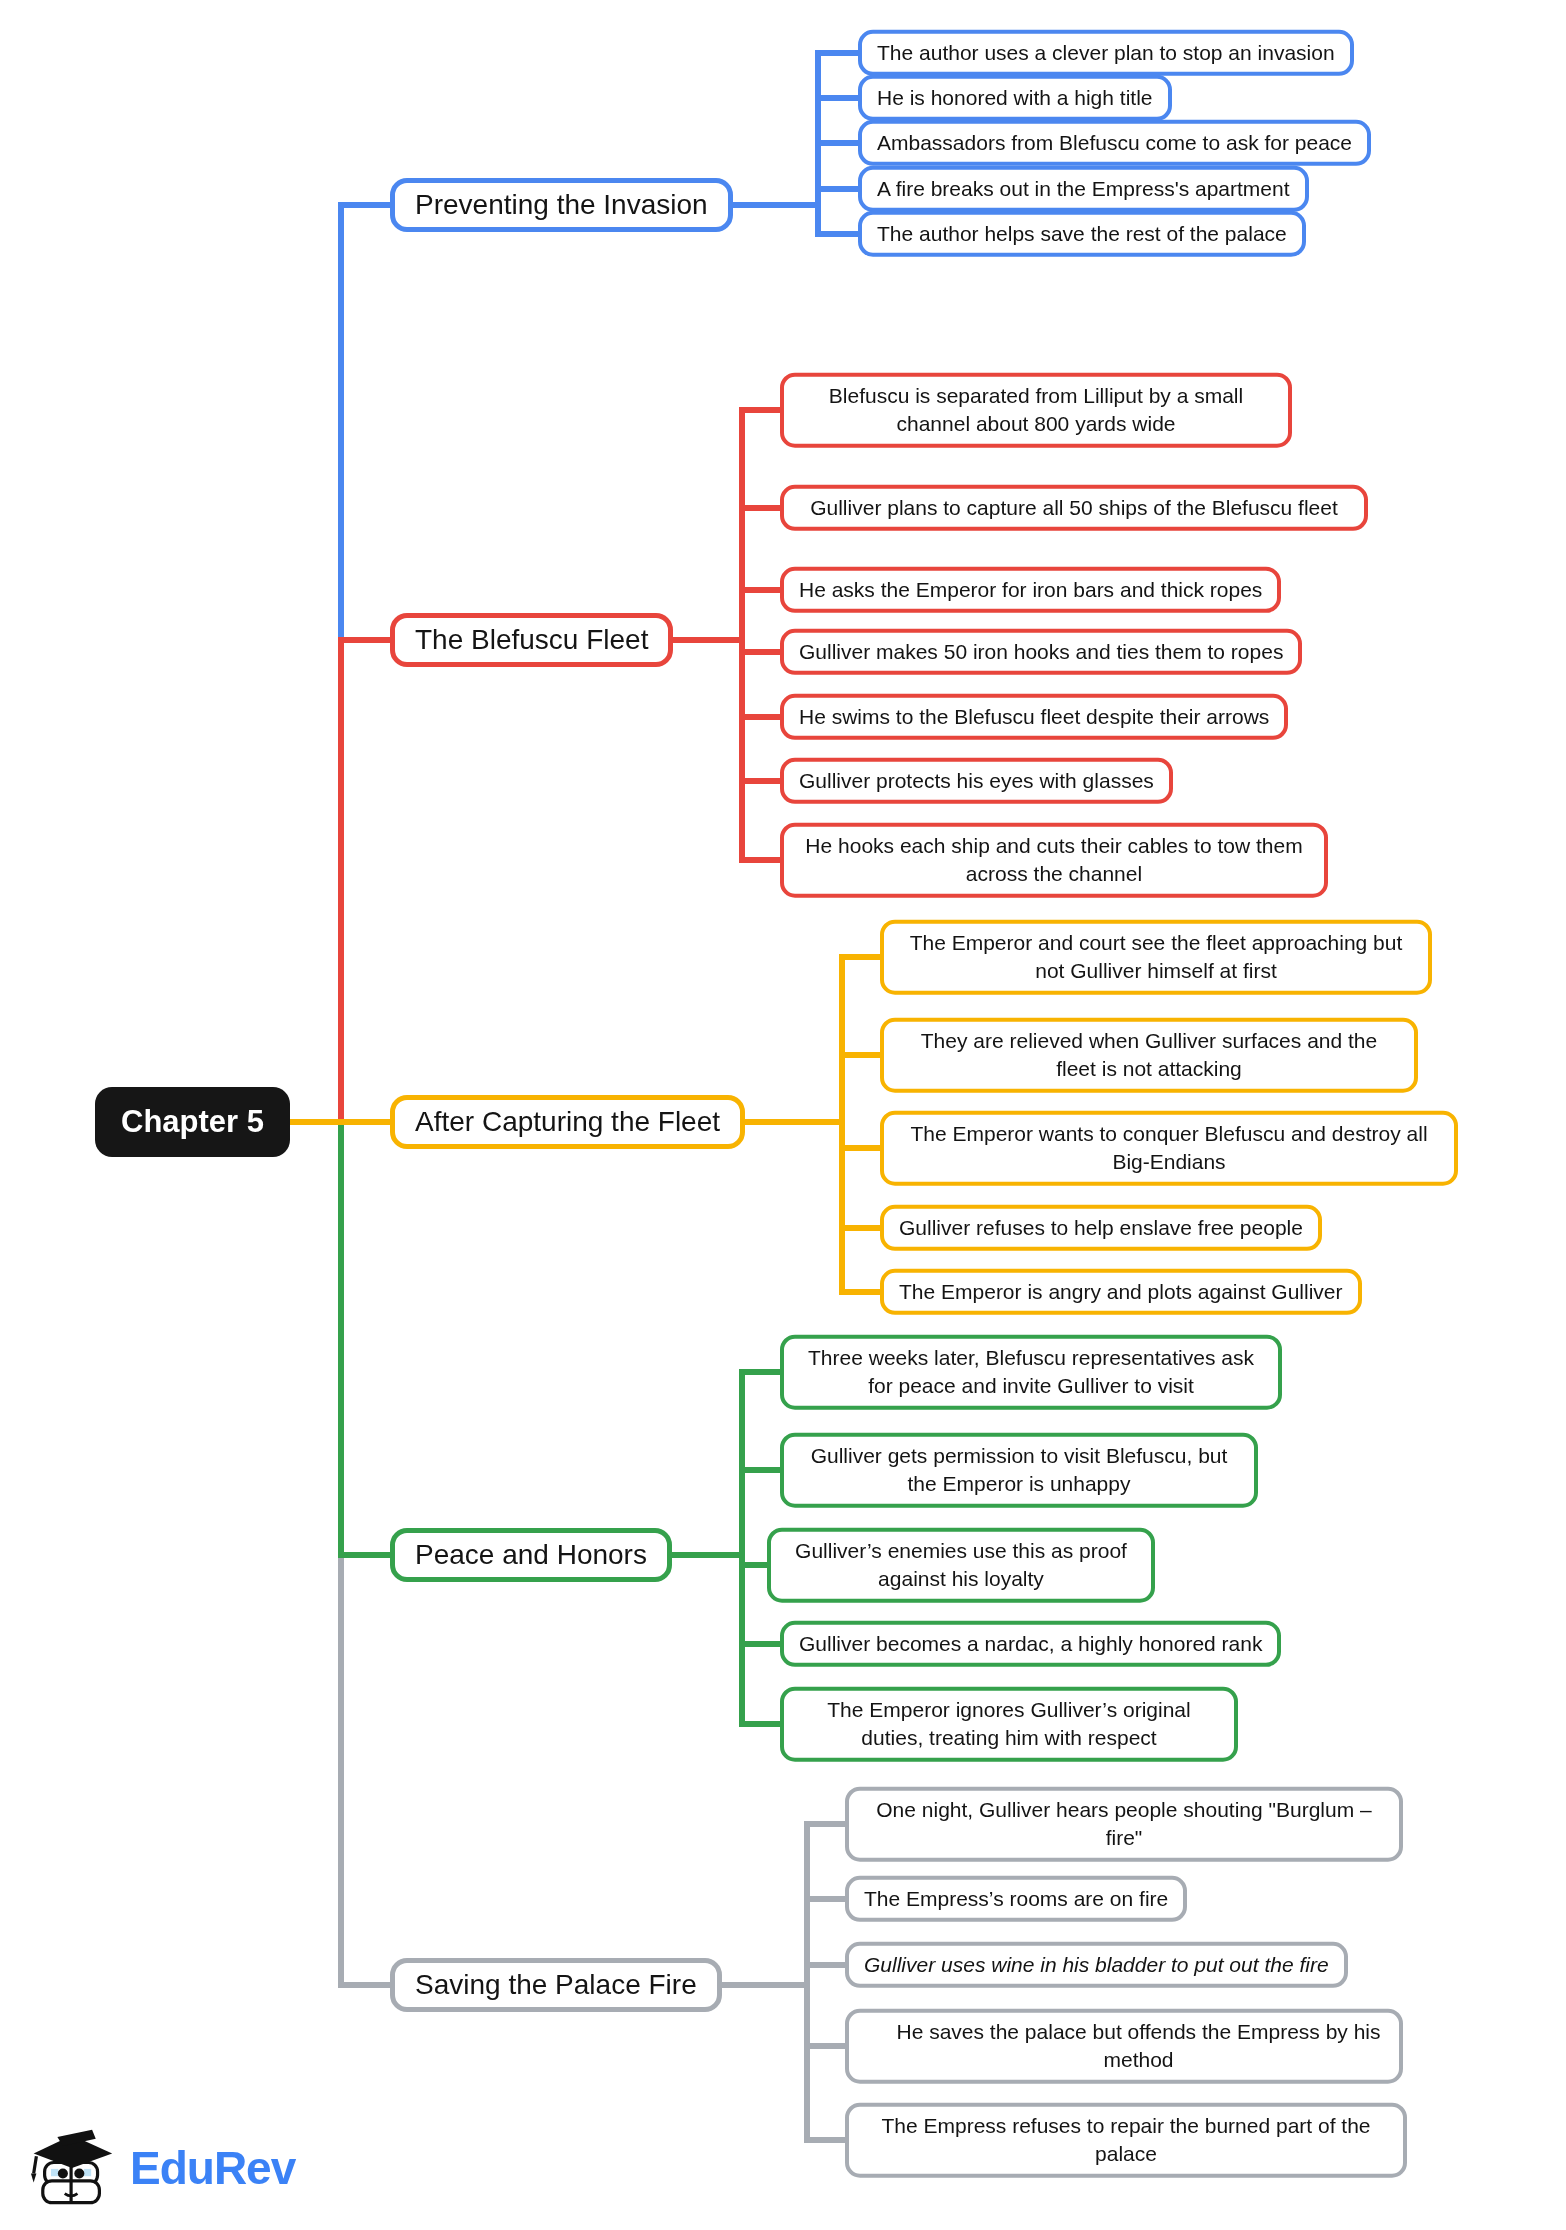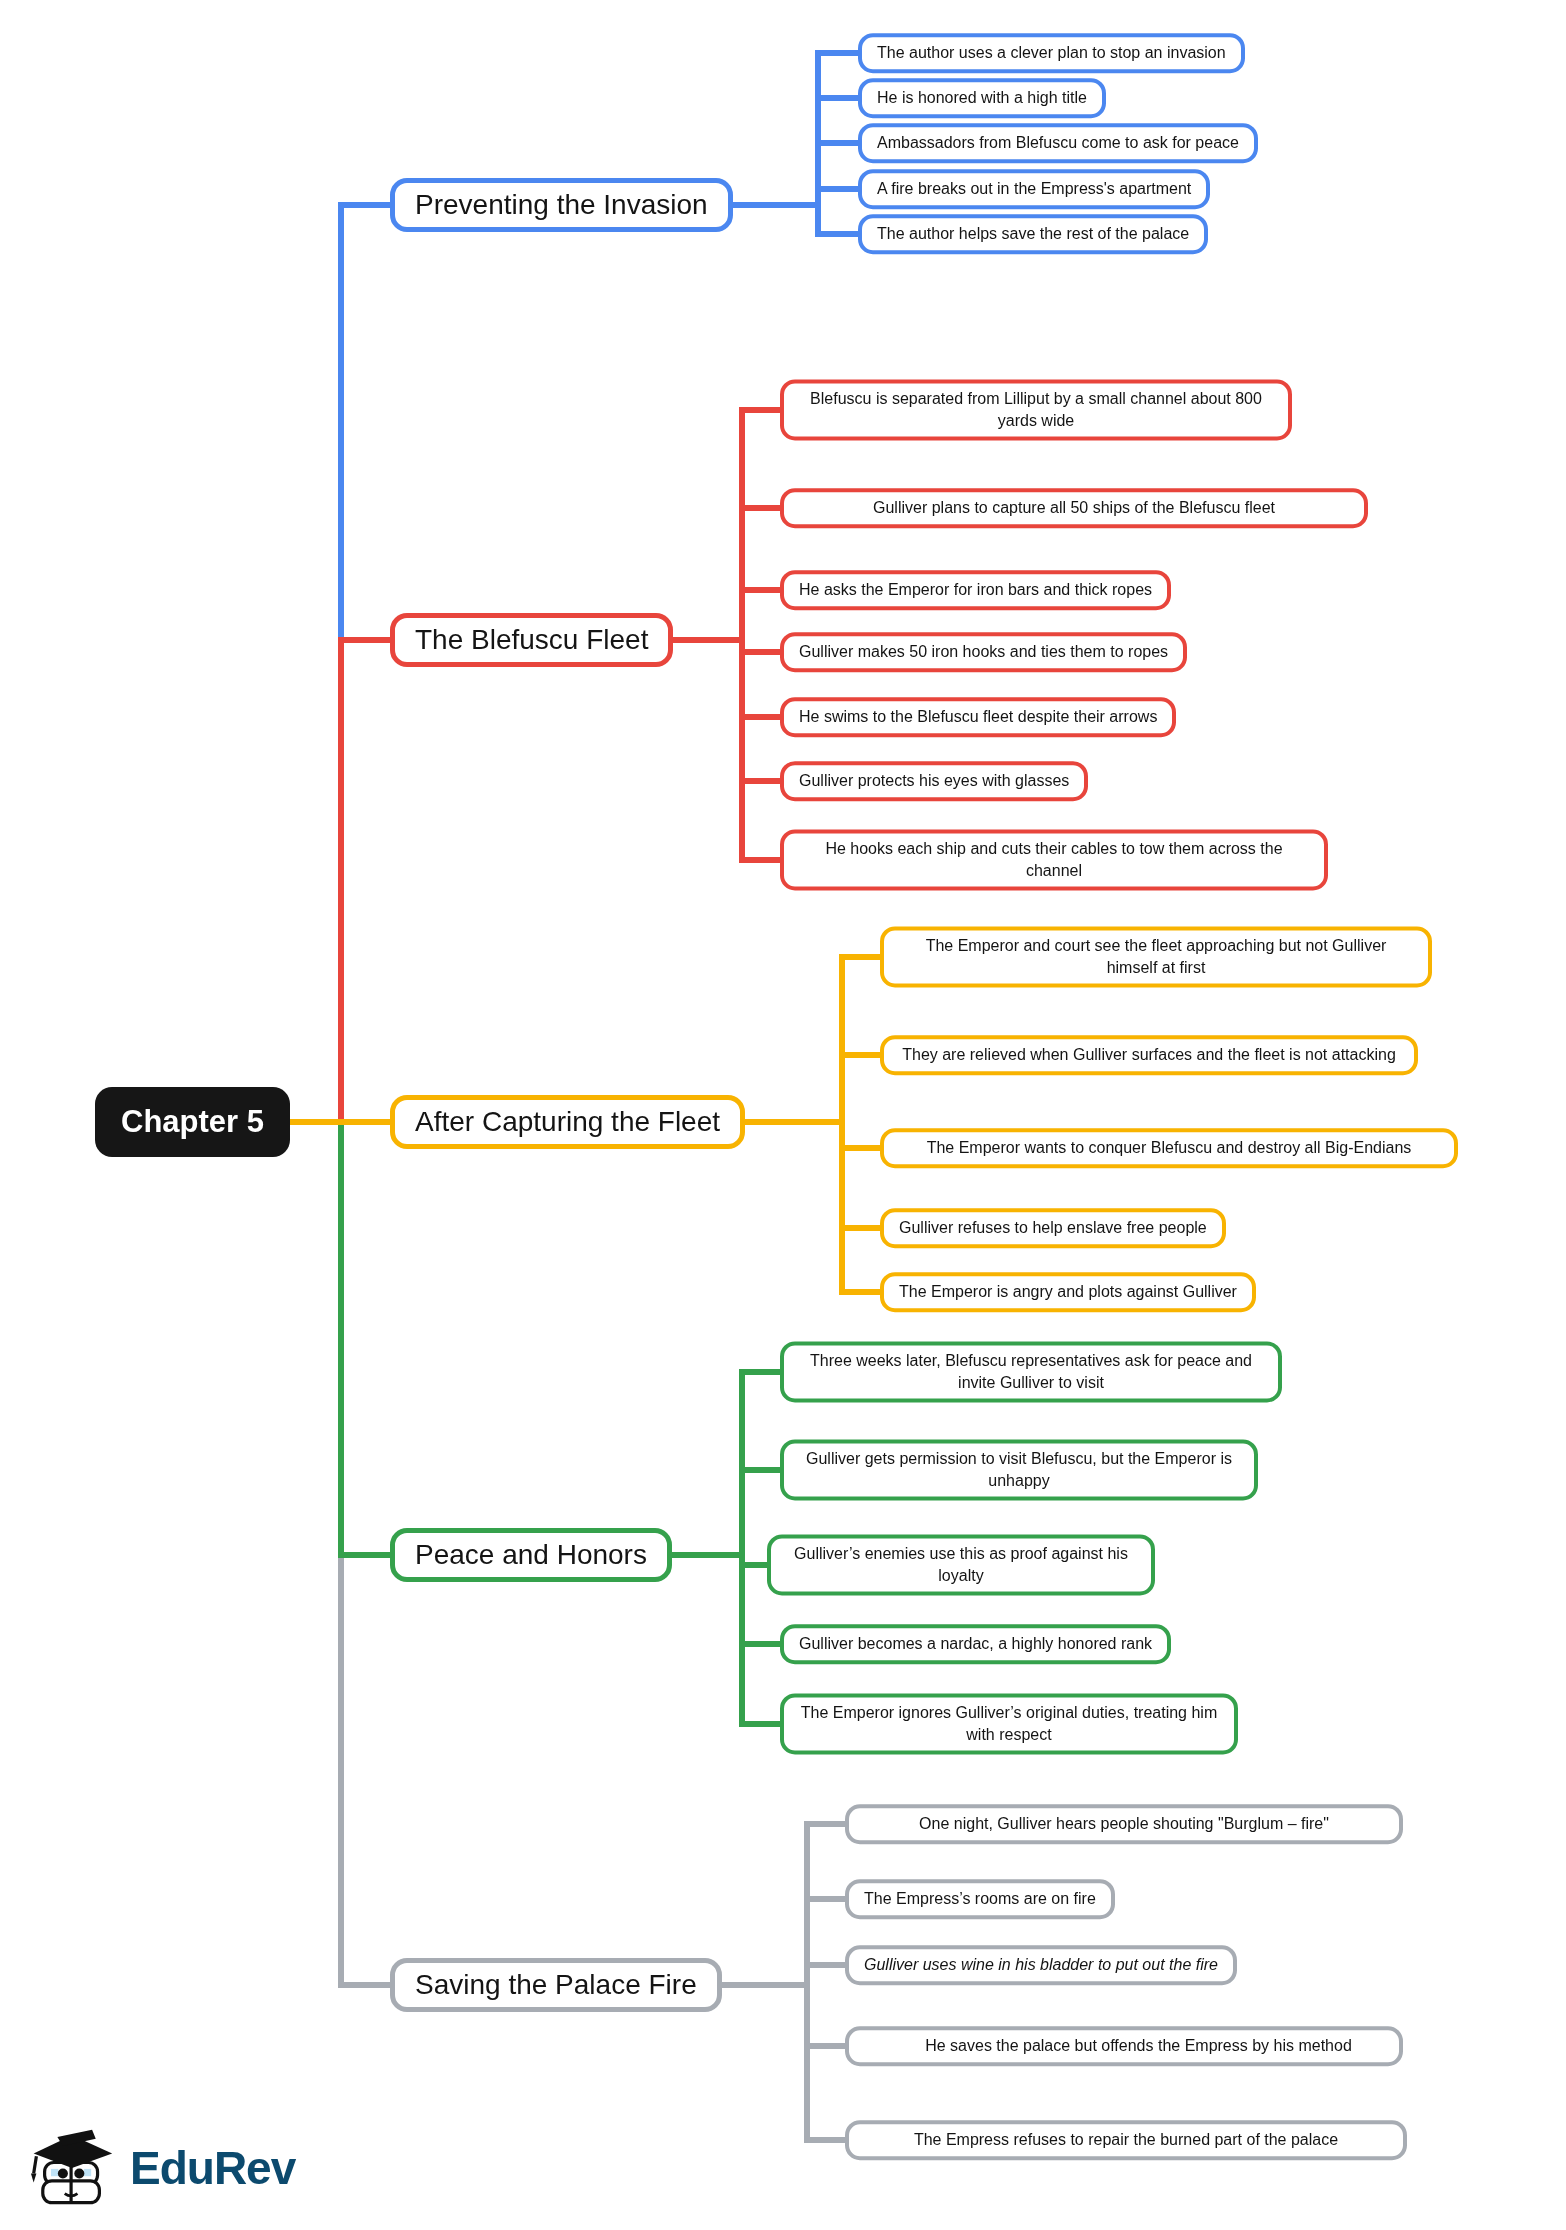--- a/index.html
+++ b/index.html
@@ -22,29 +22,29 @@
     position:absolute; transform:translateY(-50%);
     background:#ffffff; color:#141414;
     border:5px solid; border-radius:17px;
     padding:6px 20px; font-size:28px; white-space:nowrap;
     box-sizing:border-box;
   }
   .leaf {
     position:absolute; transform:translateY(-50%);
     background:#ffffff; color:#141414;
     border:4px solid; border-radius:15px;
-    padding:5px 15px; font-size:16px; line-height:1.35;
+    padding:5px 15px; font-size:21px; line-height:1.35;
     text-align:center; box-sizing:border-box;
   }
   .leaf.nowrap { white-space:nowrap; }
   #logo {
     position:absolute; left:26px; top:2126px; z-index:2;
     display:flex; align-items:center; gap:12px;
   }
-  #logo .brand { font-size:46px; font-weight:bold; color:#0c4a6e; letter-spacing:-1px; }
+  #logo .brand { font-size:46px; font-weight:bold; color:#3b82f6; letter-spacing:-1px; }
 </style>
 </head>
 <body>
 
 <div id="canvas">
   <div id="connectors">
       <div class="line" style="left: 338px; top: 205px; width: 6px; height: 435px; background: rgb(75, 135, 240);"></div>
       <div class="line" style="left: 338px; top: 640px; width: 6px; height: 482px; background: rgb(232, 69, 60);"></div>
       <div class="line" style="left: 338px; top: 1122px; width: 6px; height: 433px; background: rgb(53, 161, 76);"></div>
       <div class="line" style="left: 338px; top: 1555px; width: 6px; height: 430px; background: rgb(167, 172, 179);"></div>

